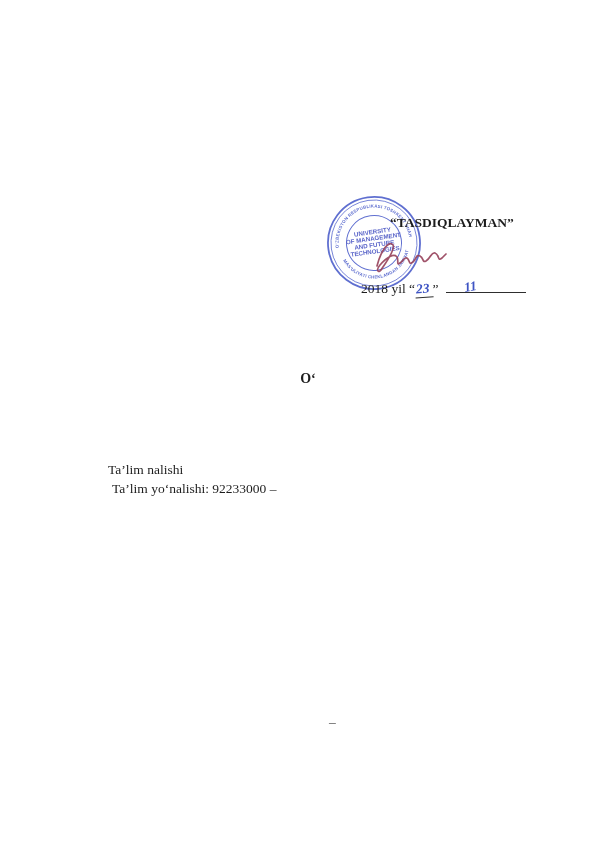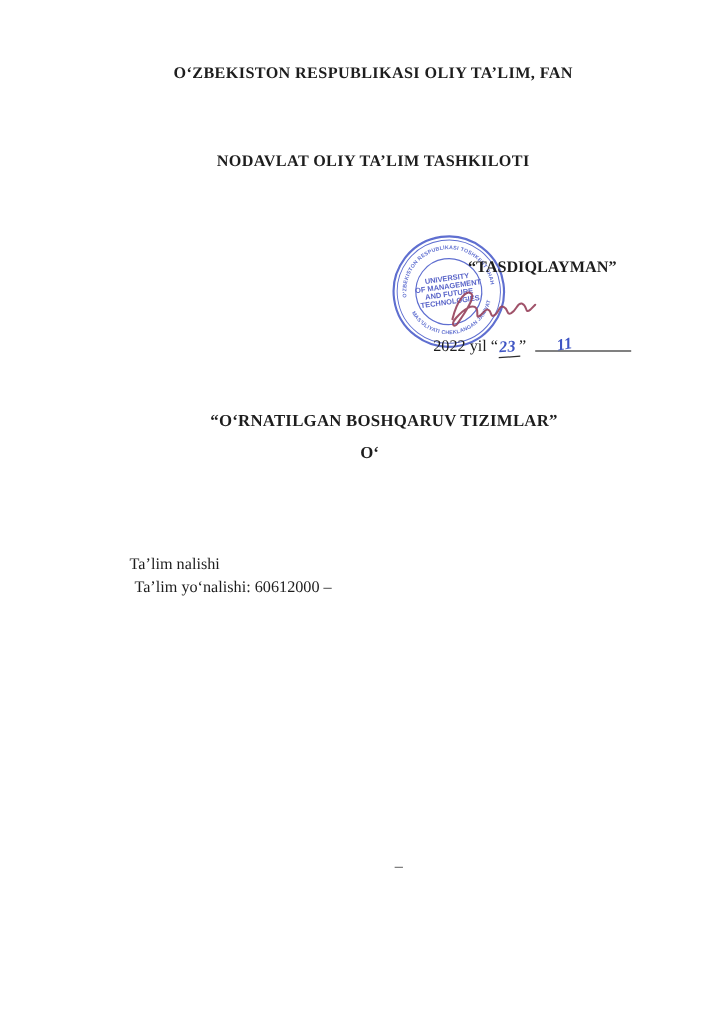--- a/index.html
+++ b/index.html
@@ -56,22 +56,20 @@
   .field2 { left:112px; top:481px; font-size:13.5px; }
 
   
   .dash { left:329px; top:714px; font-size:13.5px; color:#3a3a3a; }
 </style>
 </head>
 <body>
 
 <div class="page">
 
-  <div class="abs hdr l1">O‘ZBEKISTON RESPUBLIKASI OLIY TA’LIM, FAN</div>
-  <div class="abs hdr l3">NODAVLAT OLIY TA’LIM TASHKILOTI</div>
 
   <svg class="abs stamp" viewBox="0 0 100 100">
     <defs>
       <path id="arcTop" d="M 14.5 50 A 35.5 35.5 0 0 1 85.5 50"></path>
       <path id="arcBot" d="M 14.5 50 A 35.5 35.5 0 0 0 85.5 50"></path>
     </defs>
     <g transform="rotate(-8 50 50)">
       <circle cx="50" cy="50" r="46" stroke-width="1.8"></circle>
       <circle cx="50" cy="50" r="43" stroke-width="0.8"></circle>
       <circle cx="50" cy="50" r="27.5" stroke-width="1"></circle>
@@ -91,23 +89,22 @@
   <div class="abs tasdiq">“TASDIQLAYMAN”</div>
 
 
   <svg class="abs signature" viewBox="0 0 78 38">
     <path d="M 6 30 C 10 14, 18 4, 22 9 C 25 13, 14 28, 10 34 C 8 37, 4 35, 9 29
              C 16 21, 23 17, 26 21 C 28 24, 25 30, 29 27 C 33 24, 34 20, 37 23
              C 39 26, 38 29, 42 26 C 46 22, 45 18, 49 20 C 53 22, 51 27, 55 25
              C 60 22, 60 16, 64 17 C 69 19, 66 26, 71 22 L 75 18"></path>
   </svg>
 
-  <div class="abs daterow"><span>2022 yil “</span><span class="hand day">23</span><span>”</span><span class="datespacer"></span><span class="monthline"><span class="hand month">11</span></span></div>
+  <div class="abs daterow"><span>2018 yil “</span><span class="hand day">23</span><span>”</span><span class="datespacer"></span><span class="monthline"><span class="hand month">11</span></span></div>
 
-  <div class="abs title1">“O‘RNATILGAN BOSHQARUV TIZIMLAR”</div>
   <div class="abs title2">O‘</div>
 
   <div class="abs field1">Ta’lim nalishi</div>
-  <div class="abs field2">Ta’lim yo‘nalishi: 60612000 –</div>
+  <div class="abs field2">Ta’lim yo‘nalishi: 92233000 –</div>
 
   <div class="abs dash">–</div>
 
 </div>
 
 </body></html>

